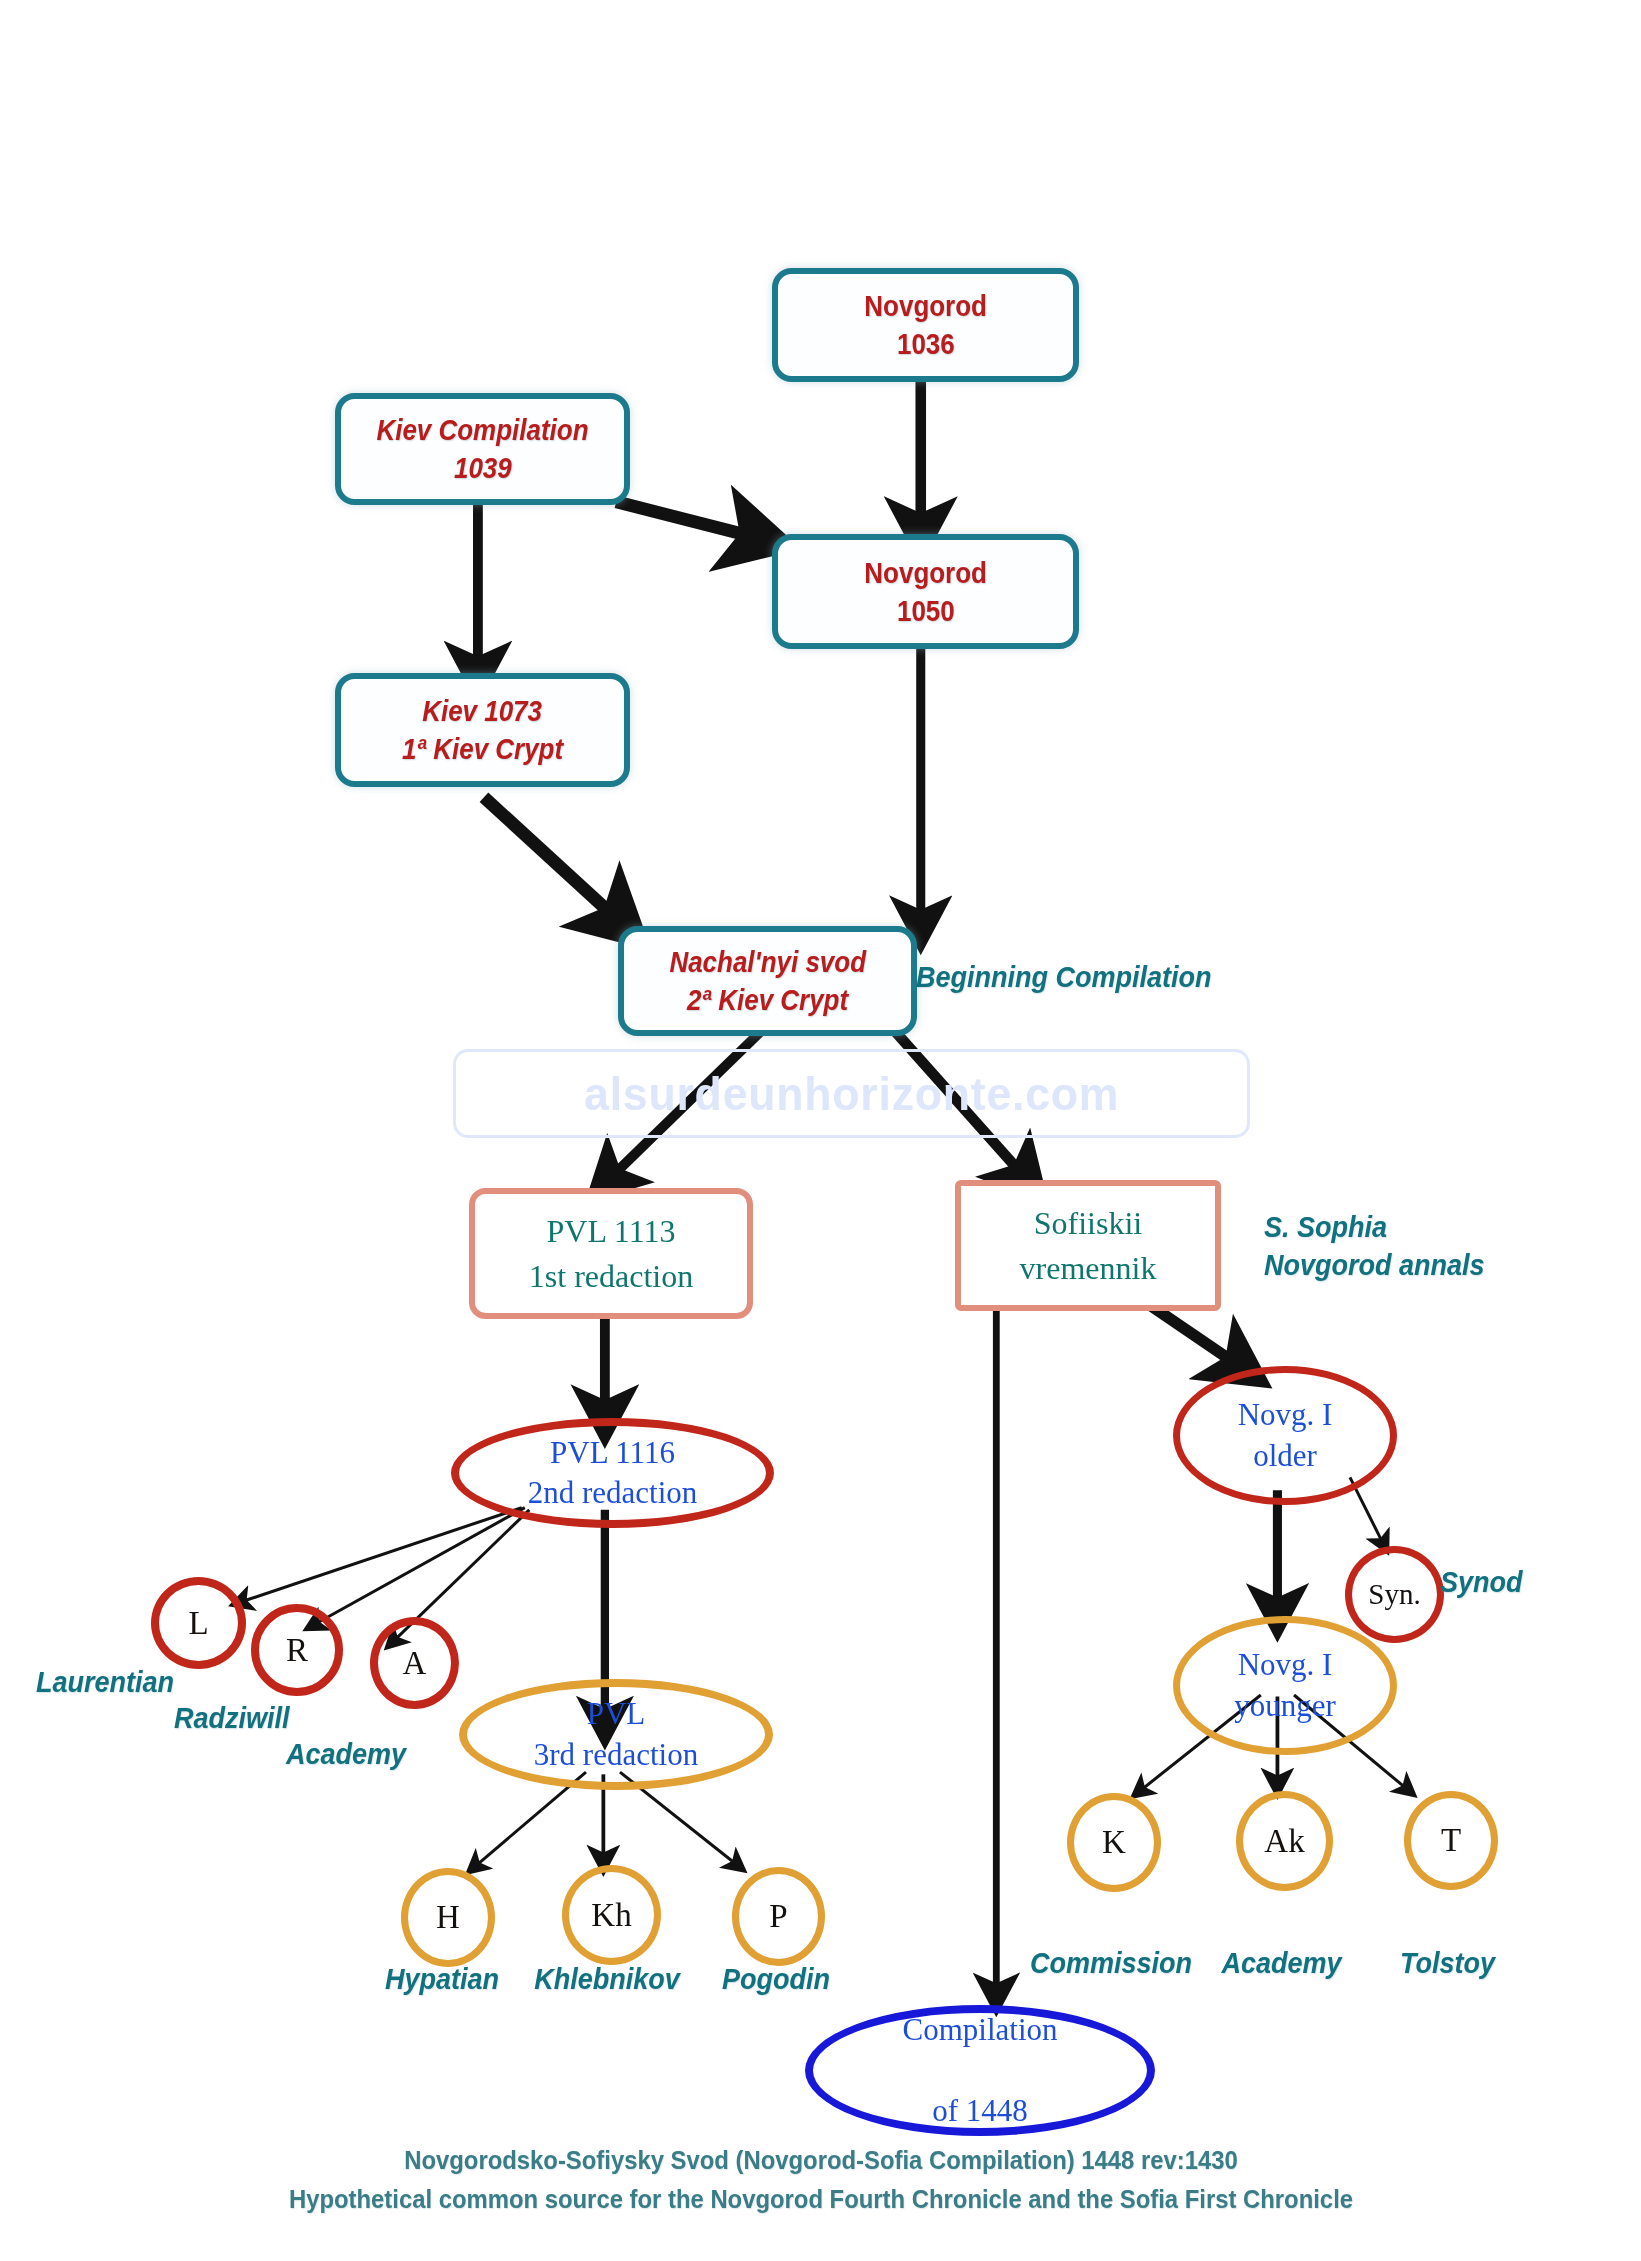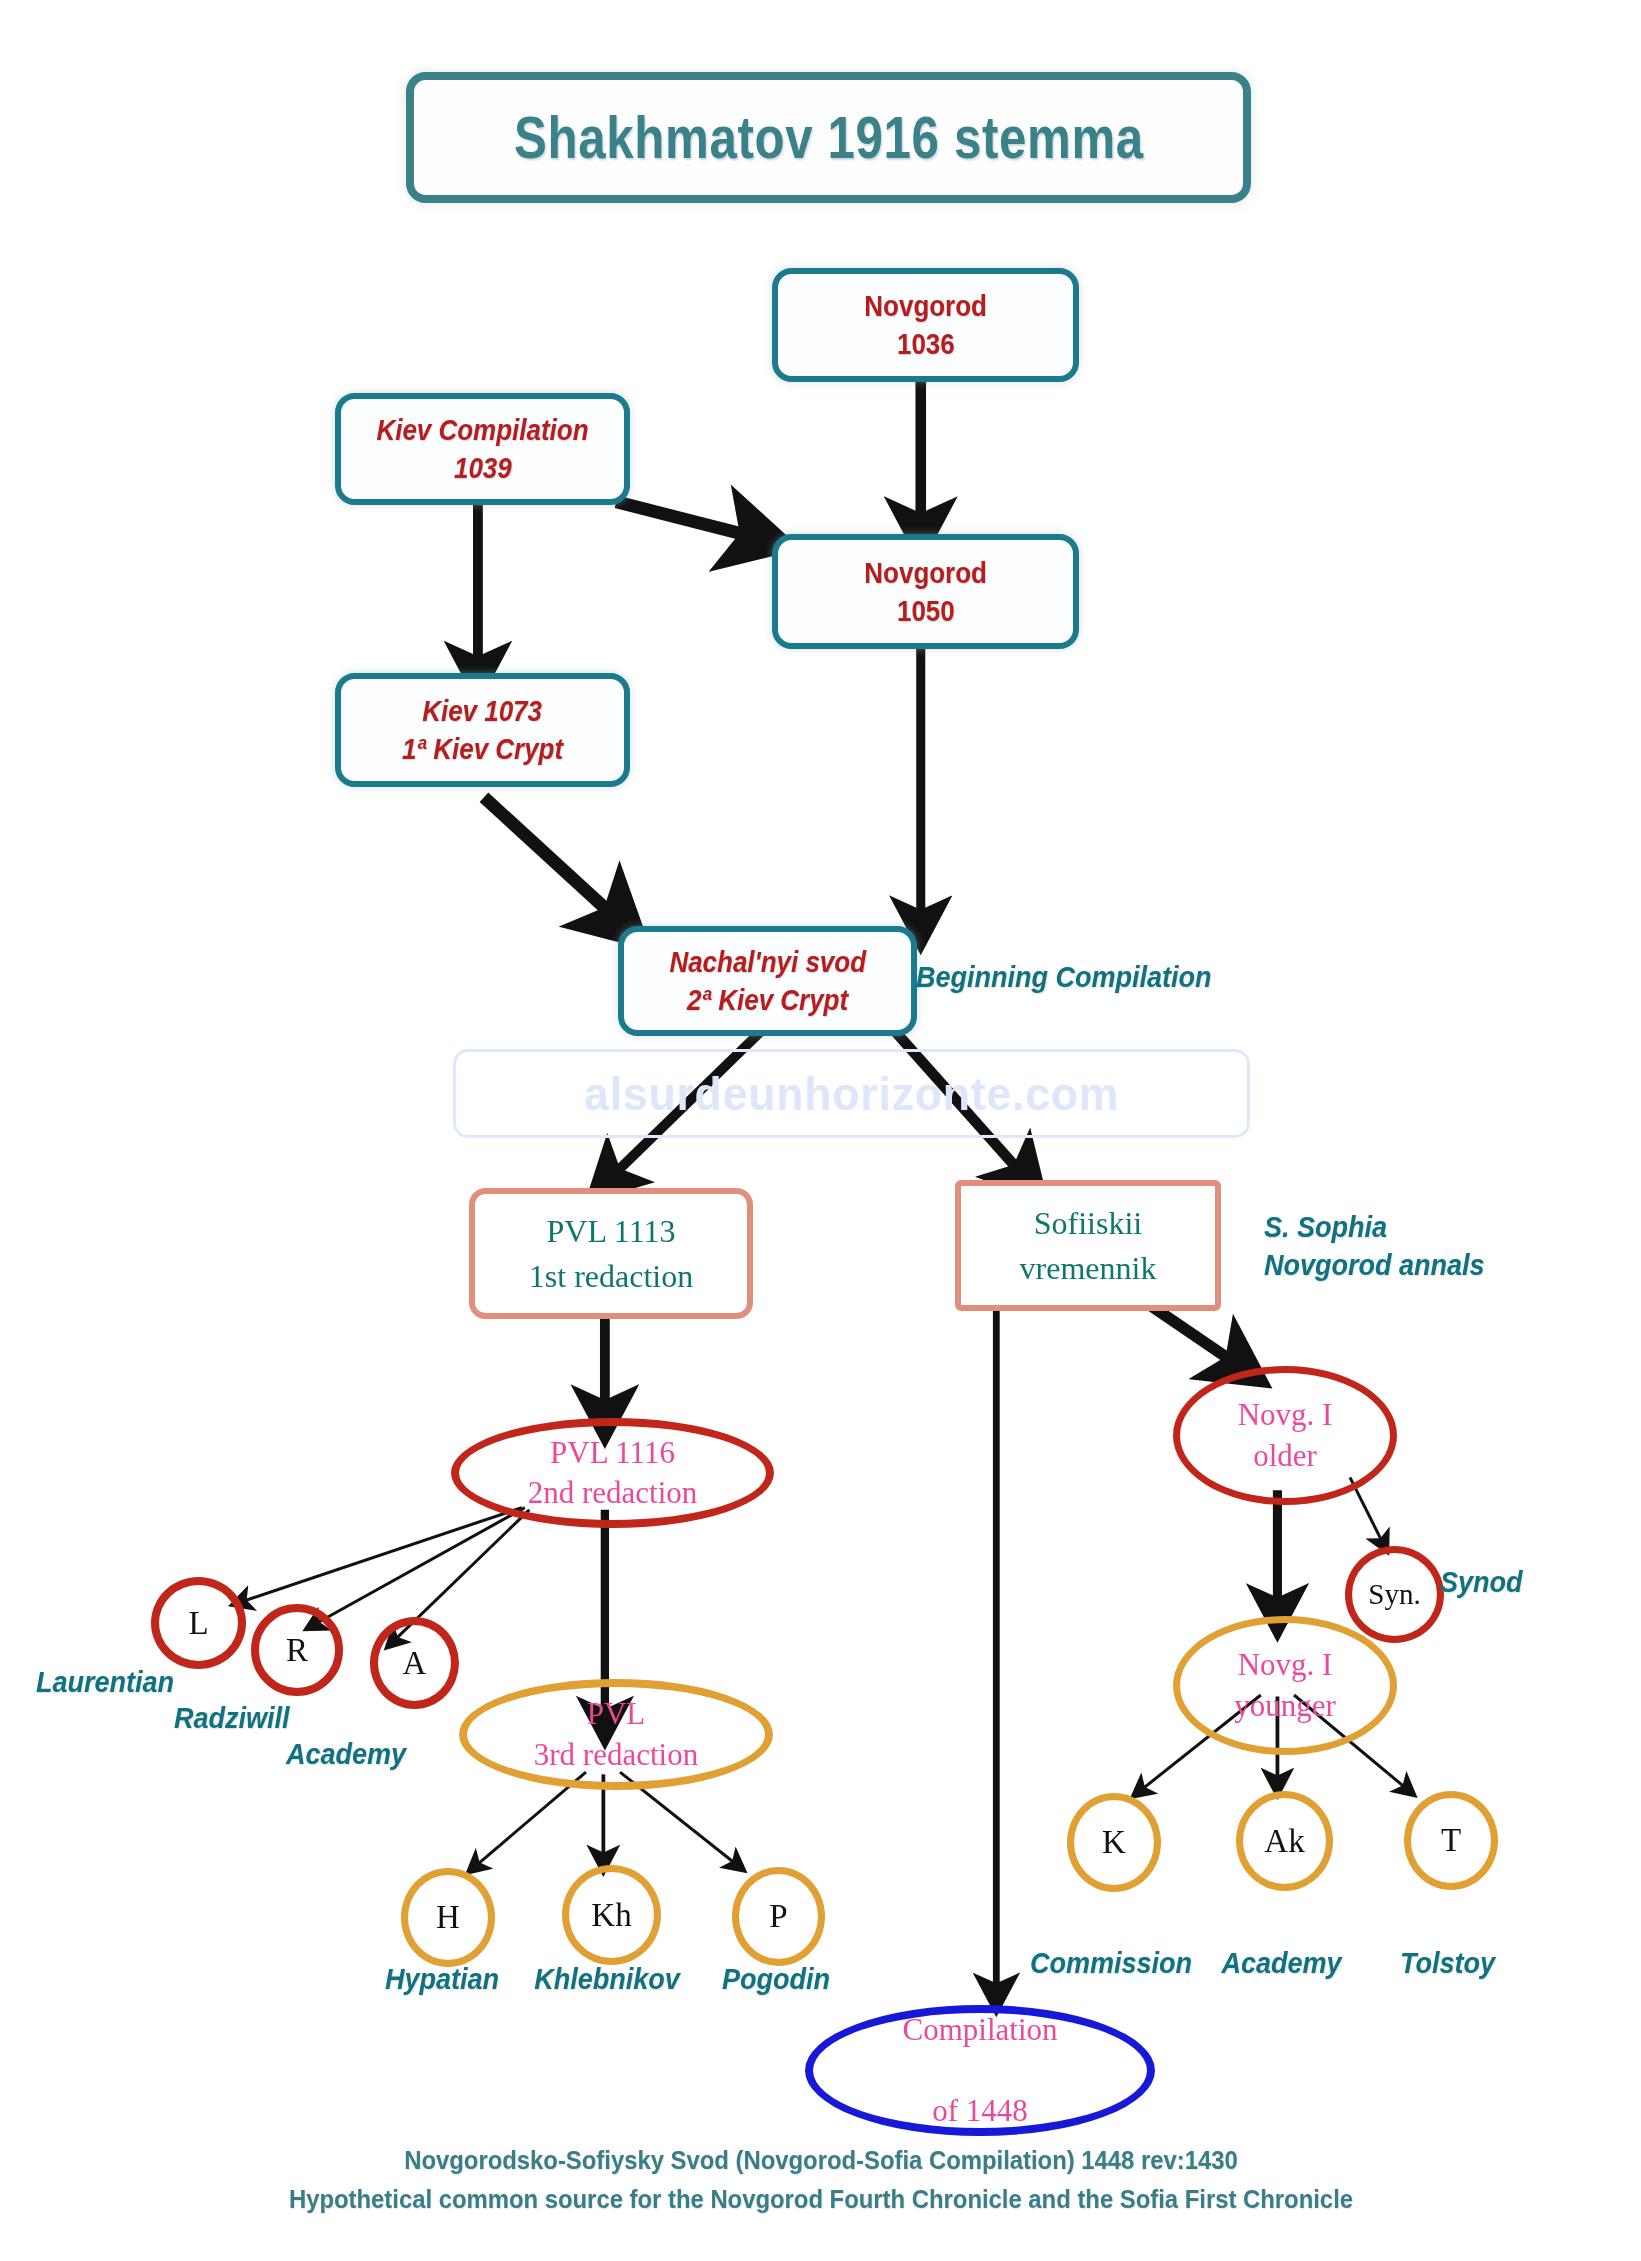--- a/index.html
+++ b/index.html
@@ -47,21 +47,21 @@
   .salmonbox.sq{border-radius:6px;}
   .salmonbox .ln{
     font-family:"Liberation Serif", serif;
     font-size:32px;line-height:1.38;white-space:nowrap;
   }
 
   
   .ell{
     position:absolute;border-style:solid;background:transparent;
     display:flex;flex-direction:column;align-items:center;justify-content:center;
-    color:#ec4899;border-radius:50%;
+    color:#1d4ed8;border-radius:50%;
   }
   .ell .ln{
     font-family:"Liberation Serif", serif;
     font-size:31px;line-height:1.3;white-space:nowrap;
   }
   .ell.red{border-color:#c1261a;}
   .ell.orange{border-color:#e0a033;}
   .ell.blue{border-color:#1818d8;}
 
   .circ{
@@ -150,23 +150,20 @@
 
     <line x1="1786" y1="1955" x2="1830" y2="2043" stroke="#111" stroke-width="4" marker-end="url(#ahThin)"></line>
 
     <line x1="1690" y1="1972" x2="1690" y2="2132" stroke="#111" stroke-width="12" marker-end="url(#ahThick)"></line>
 
     <line x1="1668" y1="2243" x2="1508" y2="2370" stroke="#111" stroke-width="4" marker-end="url(#ahThin)"></line>
     <line x1="1690" y1="2245" x2="1690" y2="2360" stroke="#111" stroke-width="5" marker-end="url(#ahThin)"></line>
     <line x1="1712" y1="2243" x2="1862" y2="2368" stroke="#111" stroke-width="4" marker-end="url(#ahThin)"></line>
   </svg>
 
-  <div class="title-box">
-    <span class="t">Shakhmatov 1916 stemma</span>
-  </div>
 
   <div class="wm">
     <span class="t">alsurdeunhorizonte.com</span>
   </div>
 
   <div class="tealbox" style="left:772px;top:268px;width:295px;height:102px;">
     <span class="ln">Novgorod</span>
     <span class="ln">1036</span>
   </div>
 

